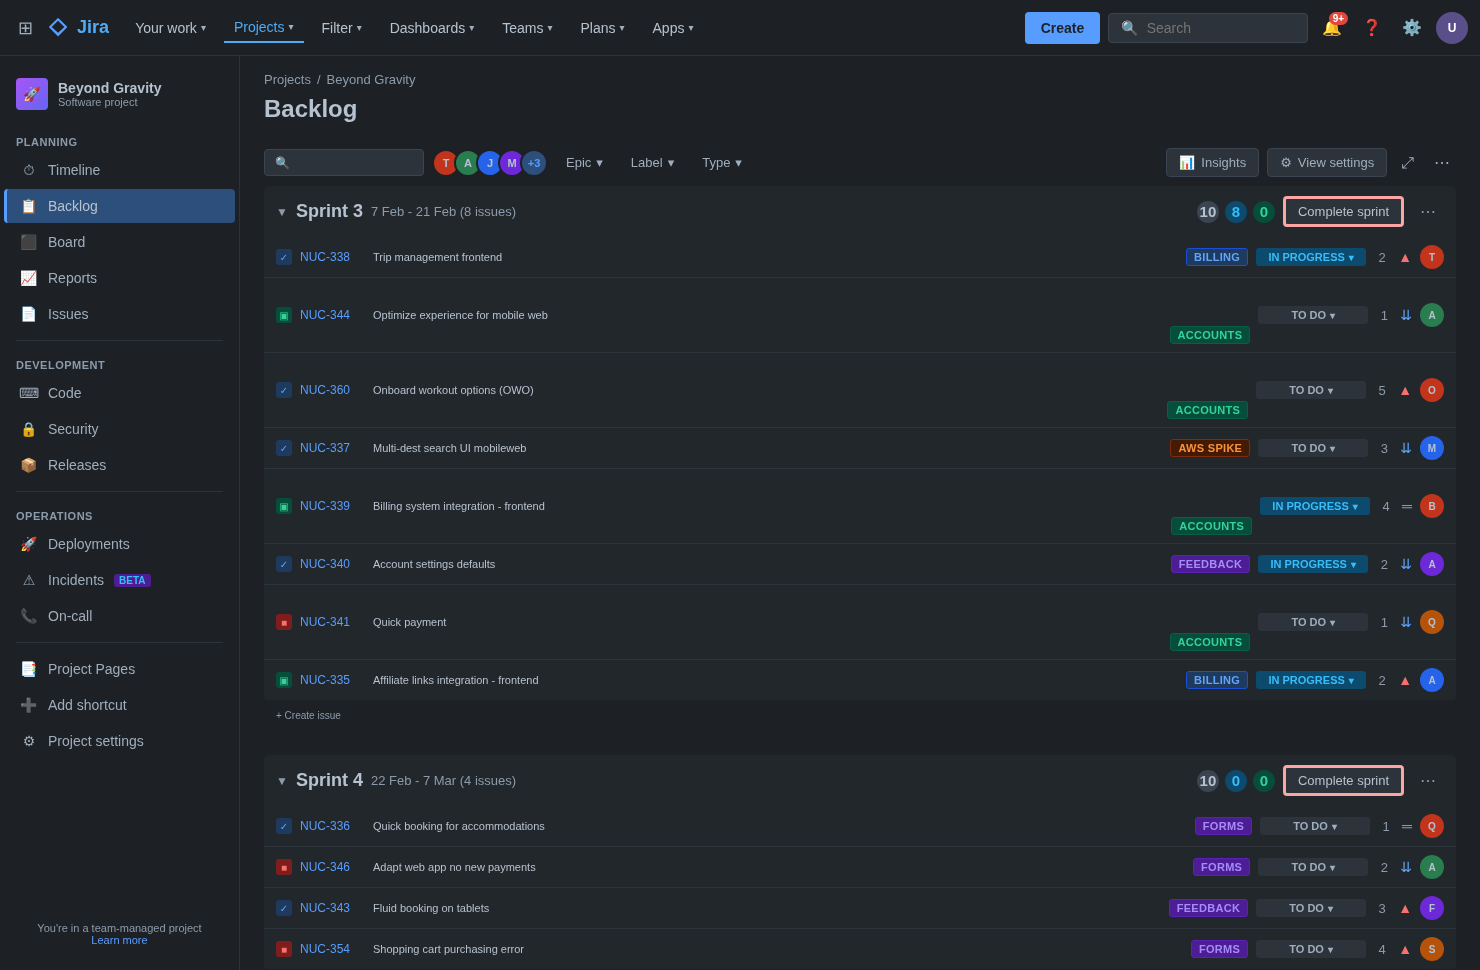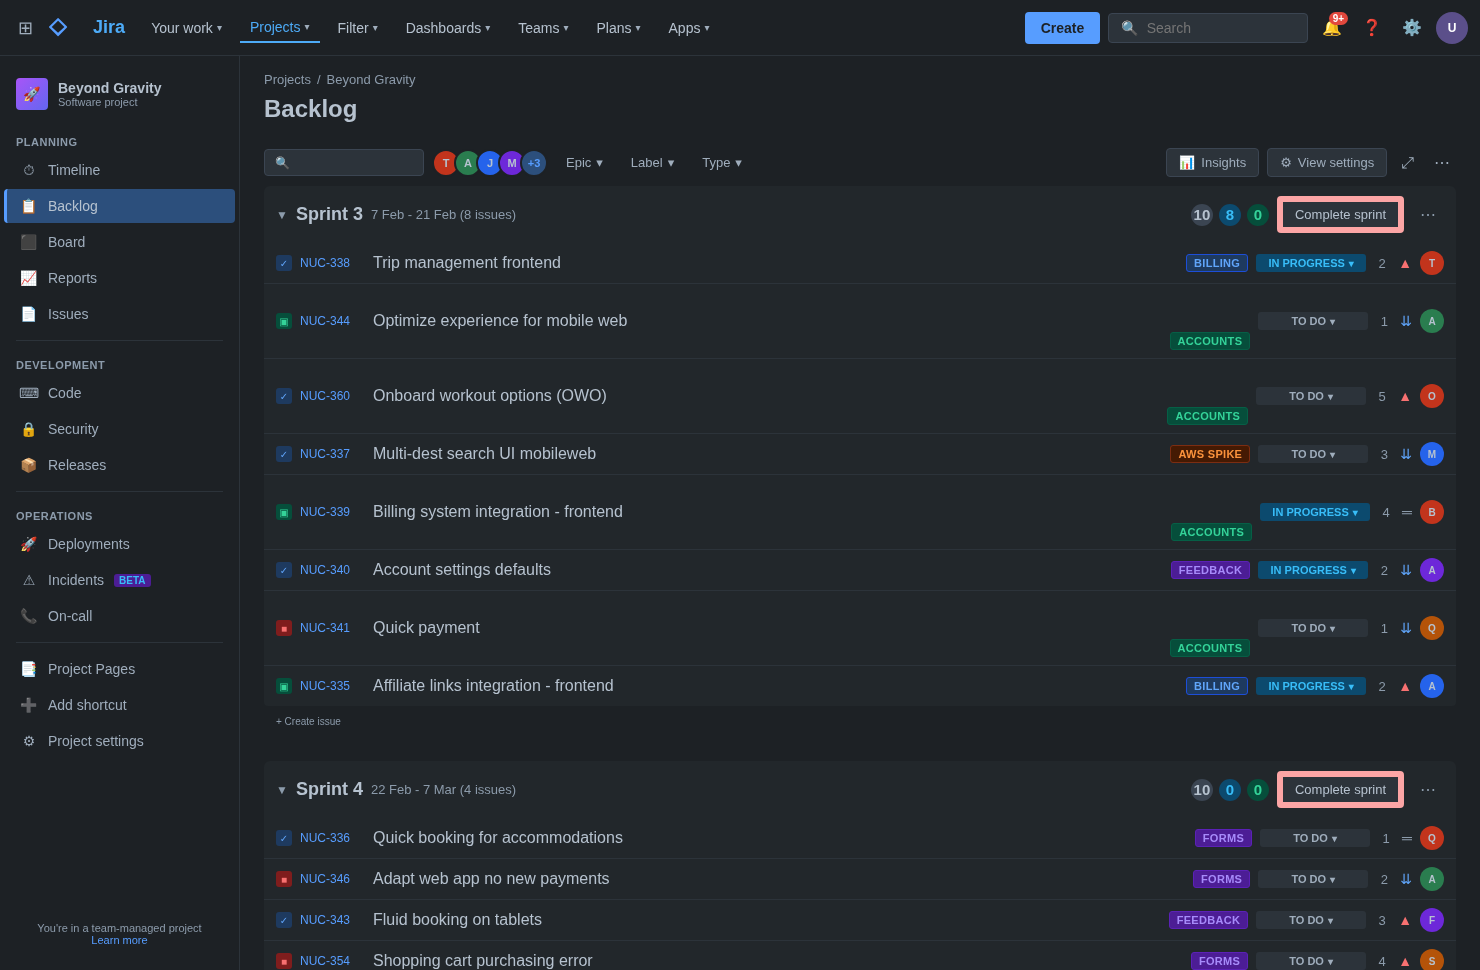--- a/index.html
+++ b/index.html
@@ -4,21 +4,21 @@
   <style>
     * { box-sizing: border-box; margin: 0; padding: 0; }
     body { font-family: -apple-system, BlinkMacSystemFont, 'Segoe UI', sans-serif; background: #1d2125; color: #b6c2cf; font-size: 14px; height: 970px; overflow: hidden; }
 
     
     .top-nav {
       display: flex; align-items: center; background: #1d2125; height: 56px;
       padding: 0 12px; border-bottom: 1px solid #2c333a; gap: 8px;
     }
     .nav-grid-icon { color: #9fadbc; cursor: pointer; font-size: 18px; padding: 6px; }
-    .nav-logo { display: flex; align-items: center; gap: 22px; color: #4dabf7; font-weight: 700; font-size: 18px; margin-right: 8px; }
+    .nav-logo { display: flex; align-items: center; gap: 6px; color: #4dabf7; font-weight: 700; font-size: 18px; margin-right: 8px; }
     .nav-logo svg { width: 24px; height: 24px; }
     .nav-item {
       display: flex; align-items: center; gap: 4px; padding: 6px 10px;
       color: #b6c2cf; cursor: pointer; border-radius: 4px; font-size: 14px; font-weight: 500;
     }
     .nav-item.active { color: #4dabf7; border-bottom: 2px solid #4dabf7; border-radius: 0; }
     .nav-chevron { font-size: 10px; color: #9fadbc; }
     .nav-spacer { flex: 1; }
     .create-btn {
       background: #579dff; color: #1d2125; border: none; border-radius: 4px;
@@ -93,38 +93,38 @@
     .sprint-collapse { color: #8c9bab; font-size: 12px; }
     .sprint-title { font-weight: 600; color: #b6c2cf; font-size: 18px; }
     .sprint-dates { color: #8c9bab; font-size: 13px; }
     .sprint-spacer { flex: 1; }
     .sprint-counters { display: flex; align-items: center; gap: 6px; }
     .counter-badge { width: 22px; height: 22px; border-radius: 50%; display: flex; align-items: center; justify-content: center; font-size: 15px; font-weight: 700; }
     .cb-gray { background: #3b4552; color: #b6c2cf; }
     .cb-blue { background: #0c4a6e; color: #38bdf8; }
     .cb-green { background: #064e3b; color: #34d399; }
     .sprint-complete-btn {
-      background: #2c333a; color: #b6c2cf; border: 6px solid #fca5a5;
+      background: #2c333a; color: #b6c2cf; border: 3px solid #fca5a5;
       border-radius: 4px; padding: 5px 12px; cursor: pointer; font-size: 13px; font-weight: 500;
     }
     .sprint-more { background: none; border: none; color: #8c9bab; cursor: pointer; font-size: 16px; padding: 4px 8px; }
 
     
     .issues-table { background: #22272b; border-radius: 0 0 4px 4px; }
     .issue-row {
       display: flex; align-items: center; gap: 8px; padding: 8px 12px;
       border-bottom: 1px solid #2c333a; cursor: pointer; min-height: 40px;
     }
     .issue-row:last-child { border-bottom: none; }
     .issue-type-icon { width: 16px; height: 16px; border-radius: 3px; display: flex; align-items: center; justify-content: center; font-size: 10px; flex-shrink: 0; }
     .it-story { background: #064e3b; color: #34d399; }
     .it-task { background: #1e3a5f; color: #60a5fa; }
     .it-bug { background: #7f1d1d; color: #f87171; }
     .issue-key { color: #579dff; font-size: 12px; flex-shrink: 0; min-width: 65px; }
-    .issue-summary { flex: 1; color: #b6c2cf; font-size: 16px; }
+    .issue-summary { flex: 1; color: #b6c2cf; font-size: 11px; }
     .label-badge {
       padding: 2px 7px; border-radius: 3px; font-size: 11px; font-weight: 700;
       flex-shrink: 0; letter-spacing: 0.3px;
     }
     .lb-billing { background: #1e3a5f; color: #60a5fa; border: 1px solid #1d4ed8; }
     .lb-accounts { background: #064e3b; color: #34d399; border: 1px solid #065f46; margin-top: 40px; }
     .lb-aws { background: #451a03; color: #fb923c; border: 1px solid #7c2d12; }
     .lb-feedback { background: #4c1d95; color: #a78bfa; border: 1px solid #5b21b6; }
     .lb-forms { background: #4c1d95; color: #a78bfa; border: 1px solid #5b21b6; }
     .status-badge {

